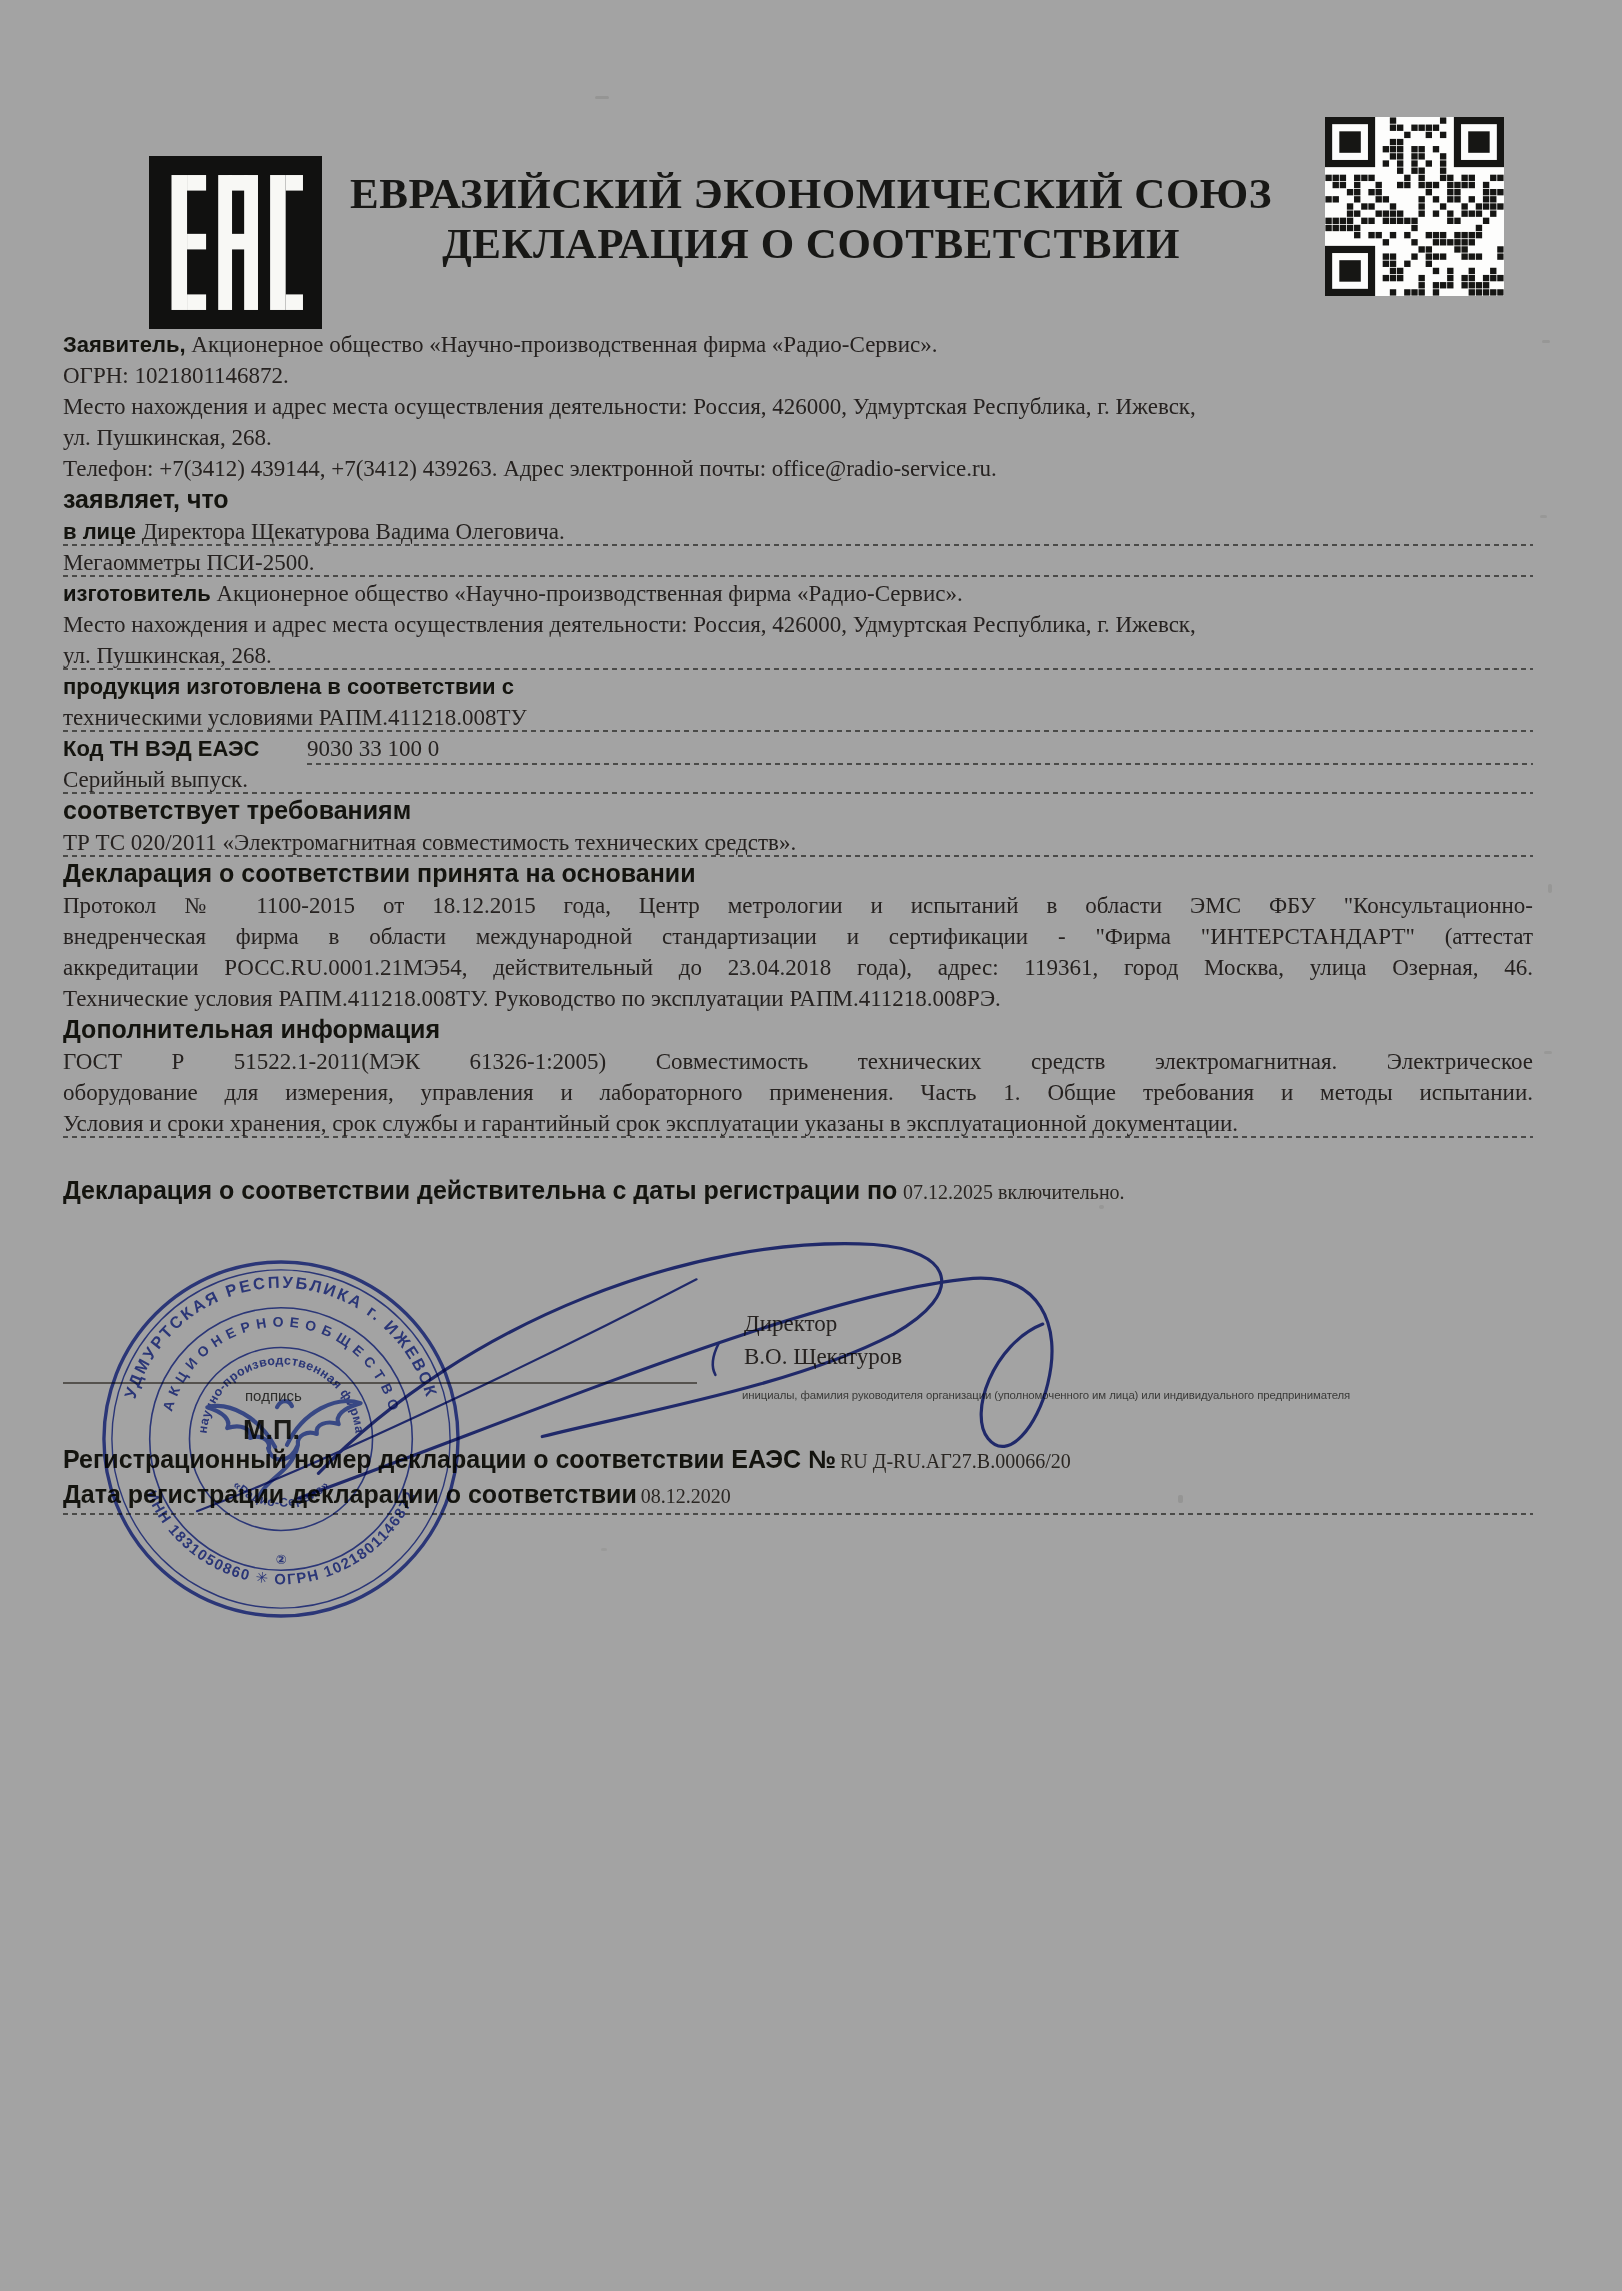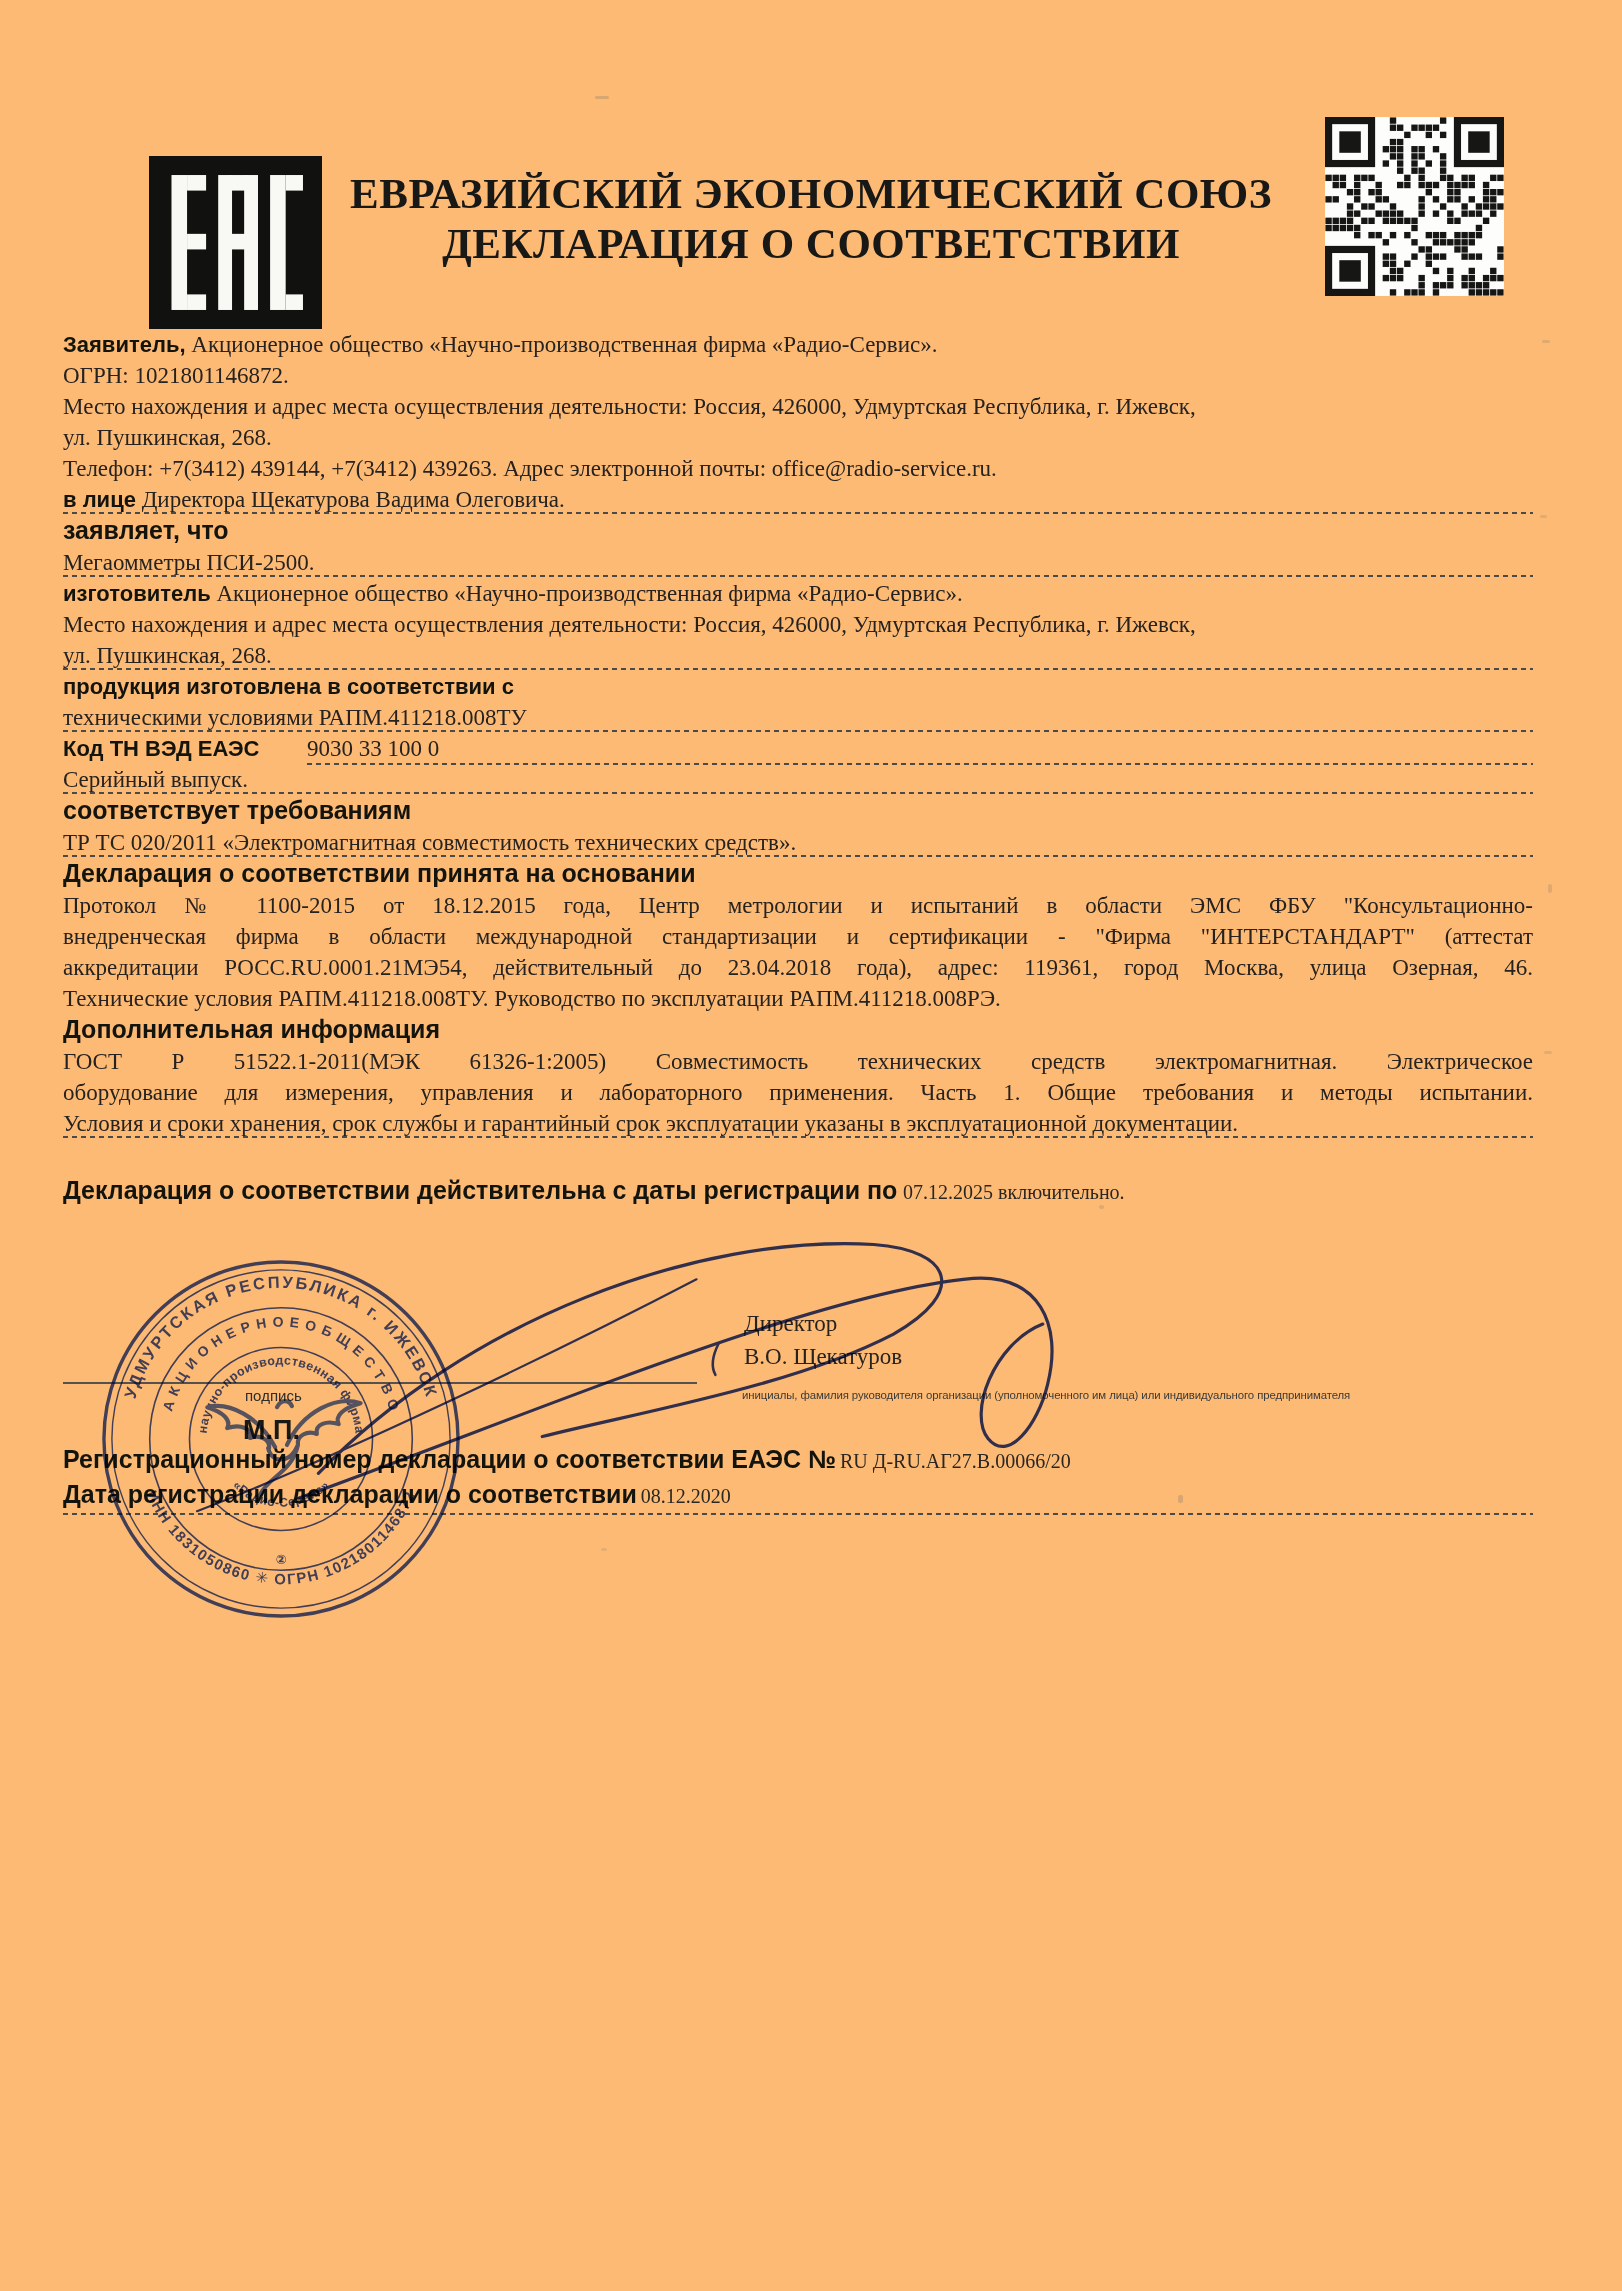--- a/index.html
+++ b/index.html
@@ -1,16 +1,16 @@
 <!DOCTYPE html>
 <html><head>
 <meta charset="utf-8">
 <style>
   html,body{margin:0;padding:0;background:#e9e9e7;}
-  .page{position:relative;width:1623px;height:2291px;margin:0 auto;background:#fdba74;overflow:hidden;
+  .page{position:relative;width:1623px;height:2291px;margin:0 auto;background:#a3a3a3;overflow:hidden;
         font-family:"Liberation Serif","DejaVu Serif",serif;color:#262220;}
   
   .eac-logo{position:absolute;left:149px;top:155px;width:173px;height:175px;}
   .title{position:absolute;left:229px;top:169px;width:1164px;text-align:center;
          font-family:"Liberation Serif","DejaVu Serif",serif;font-weight:700;
          font-size:43px;line-height:50px;color:#181816;letter-spacing:0.5px;}
   .qr{position:absolute;left:1325px;top:117px;width:179px;height:179px;background:#fdfdfc;}
   
   .bodytext{position:absolute;left:63px;top:329px;width:1470px;}
   .row{position:relative;font-size:23px;line-height:31px;white-space:nowrap;}
@@ -294,27 +294,27 @@
 
   <div class="bodytext">
     <div class="row">
       <span class="b">Заявитель,</span>
       <span>Акционерное общество «Научно-производственная фирма «Радио-Сервис».</span>
     </div>
     <div class="row">ОГРН: 1021801146872.</div>
     <div class="row">Место нахождения и адрес места осуществления деятельности: Россия, 426000, Удмуртская Республика, г. Ижевск,</div>
     <div class="row">ул. Пушкинская, 268.</div>
     <div class="row">Телефон: +7(3412) 439144, +7(3412) 439263. Адрес электронной почты: office@radio-service.ru.</div>
+    <div class="row">
+      <span class="h">заявляет, что</span>
+    </div>
+
     <div class="row dotted">
       <span class="b">в лице</span>
       <span>Директора Щекатурова Вадима Олеговича.</span>
-    </div>
-
-    <div class="row">
-      <span class="h">заявляет, что</span>
     </div>
     <div class="row dotted">Мегаомметры ПСИ-2500.</div>
     <div class="row">
       <span class="b">изготовитель</span>
       <span>Акционерное общество «Научно-производственная фирма «Радио-Сервис».</span>
     </div>
     <div class="row">Место нахождения и адрес места осуществления деятельности: Россия, 426000, Удмуртская Республика, г. Ижевск,</div>
     <div class="row dotted">ул. Пушкинская, 268.</div>
 
     <div class="row">

